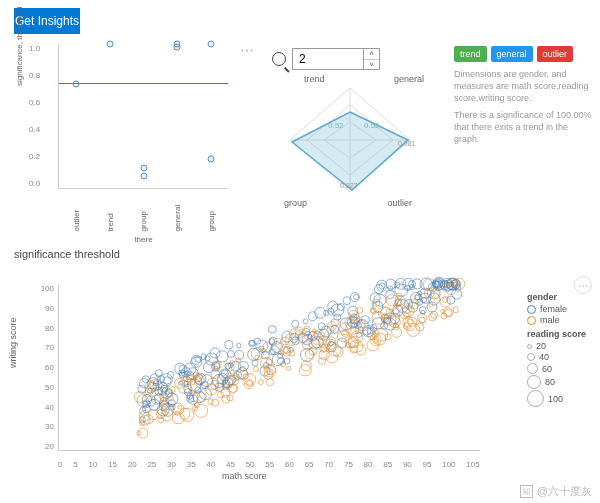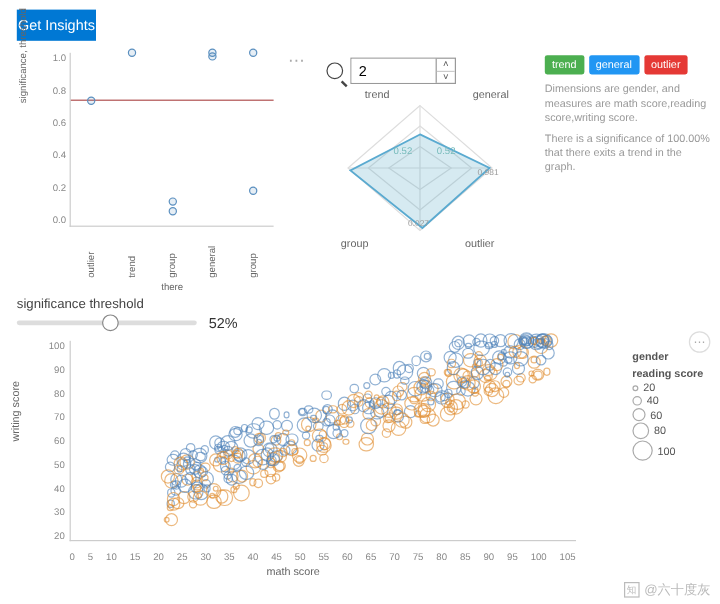--- a/index.html
+++ b/index.html
@@ -1,20 +1,20 @@
 <!DOCTYPE html>
 <html><head>
 <meta charset="utf-8">
 <style>
   * { box-sizing: border-box; margin: 0; padding: 0; }
   body { font-family: "Segoe UI", Arial, sans-serif; font-size: 11px; color: #444; background: #fff; width: 600px; height: 503px; position: relative; overflow: hidden; }
   .btn-primary { background: #0078d4; color: #fff; border: none; padding: 6px 1px; font-size: 12px; cursor: pointer; margin: 8px 0 0 14px; }
   .top-row { display: flex; align-items: flex-start; gap: 8px; padding: 4px 8px 0 14px; }
   .mini-chart { width: 170px; height: 145px; position: relative; border-left:1px solid #ccc; border-bottom:1px solid #ccc; margin-top:6px; }
-  .mini-chart .yaxis { position:absolute; left:-30px; top:0; height:100%; display:flex; flex-direction:column; justify-content:space-between; font-size:8px; color:#888; align-items:flex-end; width:26px;}
+  .mini-chart .yaxis { position:absolute; left:-30px; top:0; height:100%; display:flex; flex-direction:column; justify-content:space-between; font-size:8px; color:#888; align-items:flex-start; width:26px;}
   .mini-chart .yaxis span{display:block;}
   .mini-ylabel { position:absolute; left:-44px; top:50%; transform:rotate(-90deg) translateX(30px); transform-origin:left top; font-size:8px; color:#666; white-space:nowrap;}
   .mini-xticks { position:absolute; bottom:-42px; left:0; width:100%; display:flex; justify-content:space-around; font-size:8px; color:#666;}
   .mini-xticks span{transform:rotate(-90deg); display:inline-block; width:12px;}
   .mini-xlabel{position:absolute; bottom:-56px; left:50%; transform:translateX(-50%); font-size:8px; color:#666;}
   .mini-dot{position:absolute; width:7px; height:7px; border:1px solid #5a8fbf; border-radius:50%; background:rgba(90,143,191,0.15); transform:translate(-50%,50%);}
   .mini-line{position:absolute; left:0; right:0; height:0; border-top:1px solid #b05050;}
   .ellipsis{color:#aaa; font-size:14px; padding:4px; cursor:pointer;}
   .index-row{display:flex; align-items:center; gap:6px; margin:10px 0 0 6px;}
   .mag{width:14px;height:14px;border:1.5px solid #444;border-radius:50%;position:relative;}
@@ -138,24 +138,20 @@
       </div>
     <div>Dimensions are gender, and measures are math score,reading score,writing score.</div>
     <div style="height:4px;"></div>
     <div>There is a significance of 100.00% that there exits a trend in the graph.</div>
   </div>
 </div>
 
 
 <div class="slider-block">
   <div class="slider-title">significance threshold</div>
-  <div class="slider-row">
-    <input type="range" min="0" max="100" class="slider" value="52" style="">
-    <div class="slider-val">52%</div>
-  </div>
 </div>
 
 
 <div class="scatter-wrap">
   <div class="more-circ">⋯</div>
   <div class="sy-label">writing score</div>
   <div class="sy-ticks" id="syt">
       <span>20</span>
       <span>30</span>
       <span>40</span>
@@ -608,20 +604,30 @@
       <span>80</span>
       <span>85</span>
       <span>90</span>
       <span>95</span>
       <span>100</span>
       <span>105</span>
     </div>
   <div class="sx-label">math score</div>
   <div class="legend">
     <div class="lh">gender</div>
+    <div id="lg">
+        <div class="lr">
+          <span class="lc" style="border-color:#4a7fb8"></span>
+          <span>female</span>
+        </div>
+        <div class="lr">
+          <span class="lc" style="border-color:#e08b2c"></span>
+          <span>male</span>
+        </div>
+      </div>
     <div class="lh">reading score</div>
     <div id="ls">
         <div class="lr">
           <span class="ls" style="width:5px;height:5px;"></span>
           <span>20</span>
         </div>
         <div class="lr">
           <span class="ls" style="width:8px;height:8px;"></span>
           <span>40</span>
         </div>

